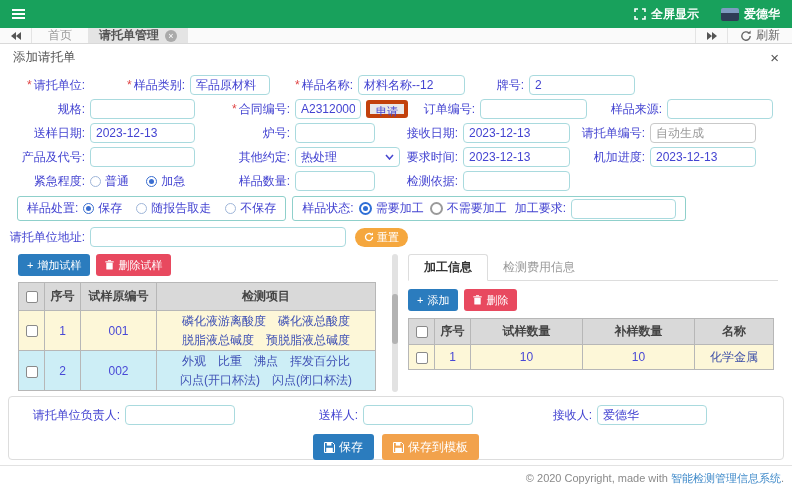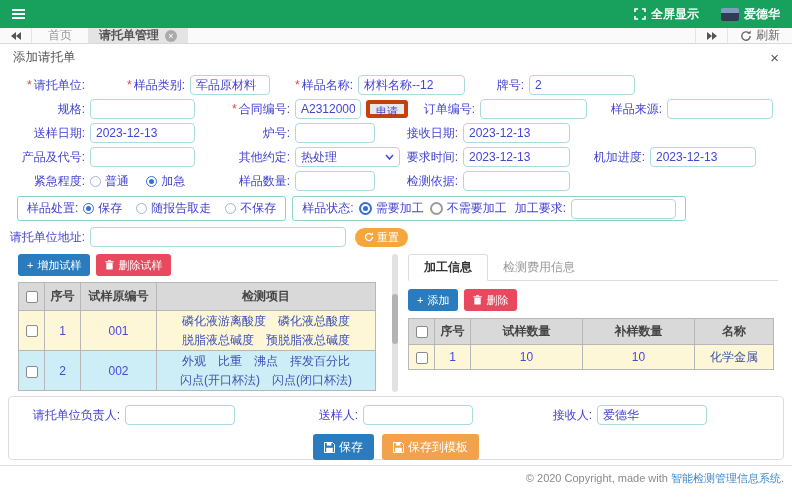--- a/index.html
+++ b/index.html
@@ -204,20 +204,24 @@
           <input class="finput w-i1" value="2023-12-13" style="">
         </div>
       <div class="field">
           <label class="flabel w-l2">炉号:</label>
           <input class="finput w-i2" value="" style="">
         </div>
       <div class="field">
           <label class="flabel w-l3">接收日期:</label>
           <input class="finput w-i3" value="2023-12-13" style="">
         </div>
+      <div class="field">
+          <label class="flabel w-l4" style="width:80px">请托单编号:</label>
+          <input class="finput w-i4 muted" style="width: 106px;" placeholder="自动生成">
+        </div>
     </div>
 
     <div class="frow">
       <div class="field">
           <label class="flabel w-l1">产品及代号:</label>
           <input class="finput w-i1" value="" style="">
         </div>
       <div class="field">
           <label class="flabel w-l2">其他约定:</label>
         <div class="finput w-i2 select-box" style="width:105px">

